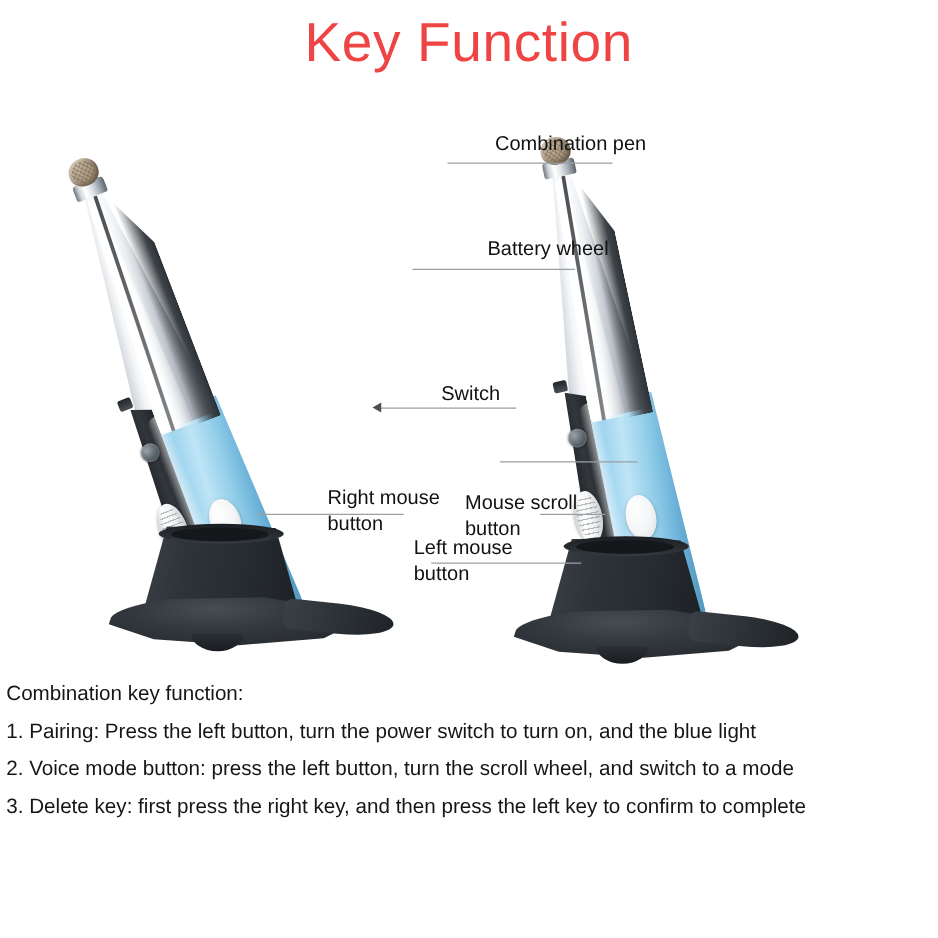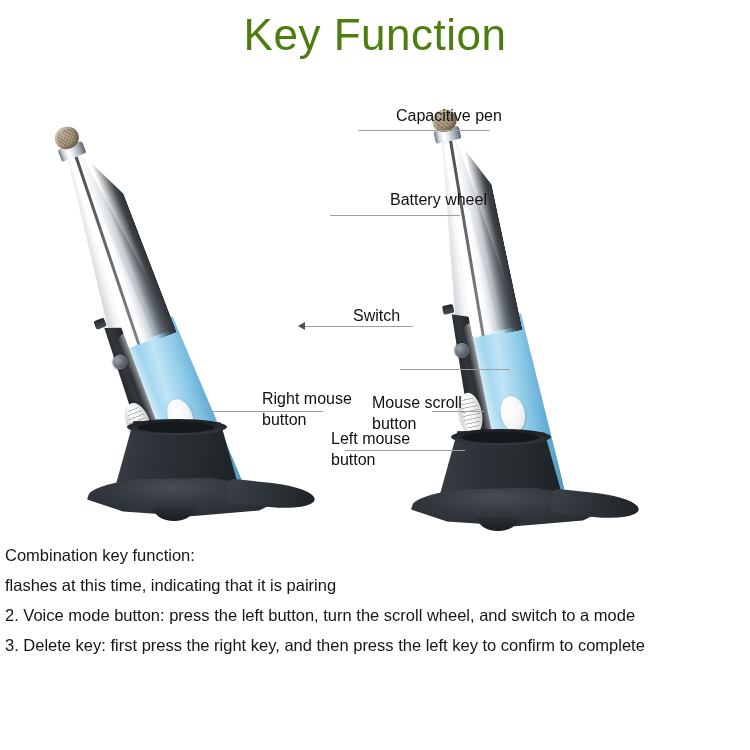--- a/index.html
+++ b/index.html
@@ -28,21 +28,21 @@
   
   .title {
     position: absolute;
     left: 0;
     top: 8px;
     width: 750px;
     text-align: center;
     font-size: 44px;
     line-height: 54px;
     font-weight: 400;
-    color: #4d7c0f;
+    color: #ef4444;
     letter-spacing: 0.5px;
     white-space: nowrap;
   }
 
   
   .stage {
     position: absolute;
     left: 0;
     top: 95px;
     width: 750px;
@@ -432,21 +432,21 @@
         <div class="dock-cup"></div>
         <div class="dock-cup-rim"></div>
         <div class="dock-cup-hole"></div>
         <div class="dock-base"></div>
         <div class="dock-tail"></div>
         <div class="dock-foot"></div>
       </div>
     </div>
   </div>
 
-  <div class="callout" style="left:396px; top:105px;">Capacitive pen</div>
+  <div class="callout" style="left:396px; top:105px;">Combination pen</div>
   <div class="leader" style="left:358px; top:130px; width:132px;"></div>
 
   <div class="callout" style="left:390px; top:189px;">Battery wheel</div>
   <div class="leader" style="left:330px; top:215px; width:130px;"></div>
 
   <div class="callout" style="left:353px; top:305px;">Switch</div>
   <div class="leader" style="left:305px; top:326px; width:108px;"></div>
   <div class="leader-arrow" style="left:298px; top:322px;"></div>
 
   <div class="leader" style="left:400px; top:369px; width:110px;"></div>
@@ -464,18 +464,18 @@
   <div class="leader" style="left:205px; top:411px; width:118px;"></div>
 
   <div class="callout" style="left:331px; top:428px;">
     <span>Left mouse</span>
     <span class="l2">button</span>
   </div>
   <div class="leader" style="left:345px; top:450px; width:120px;"></div>
 
   <div class="desc">
     <p>Combination key function:</p>
-    <p>flashes at this time, indicating that it is pairing</p>
+    <p>1. Pairing: Press the left button, turn the power switch to turn on, and the blue light</p>
     <p>2. Voice mode button: press the left button, turn the scroll wheel, and switch to a mode</p>
     <p>3. Delete key: first press the right key, and then press the left key to confirm to complete</p>
   </div>
 
 </div>
 
 </body></html>

